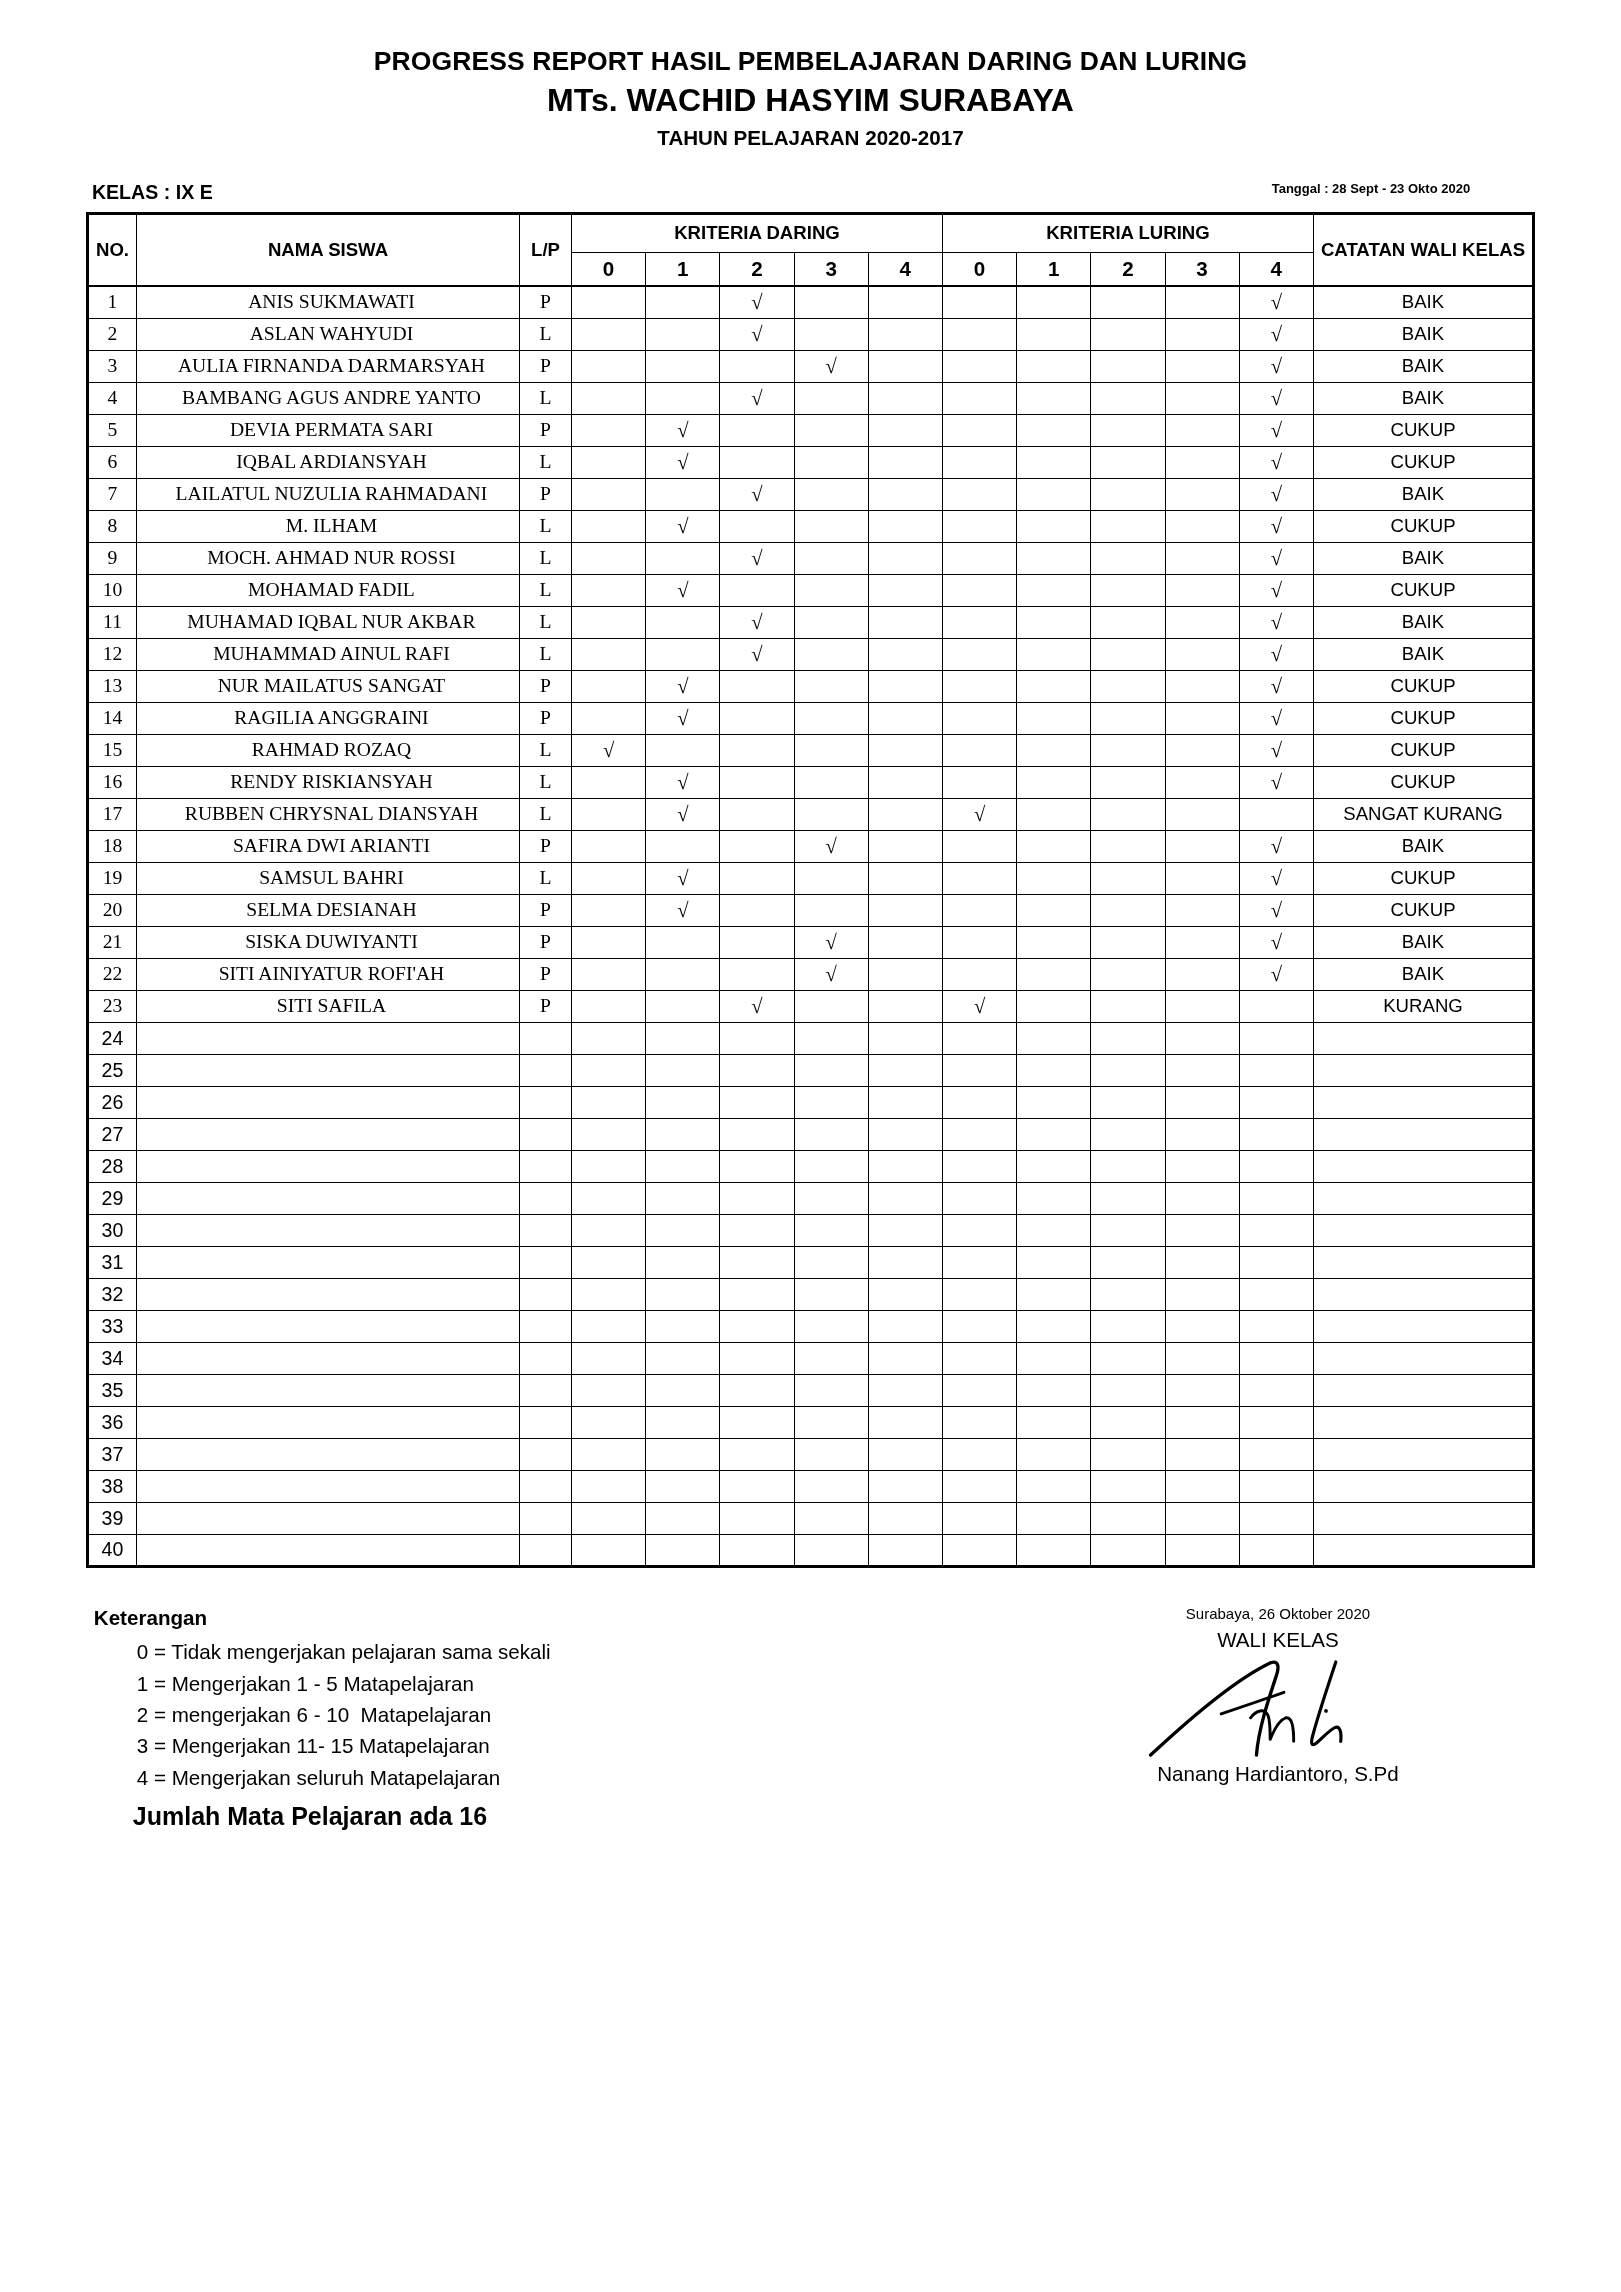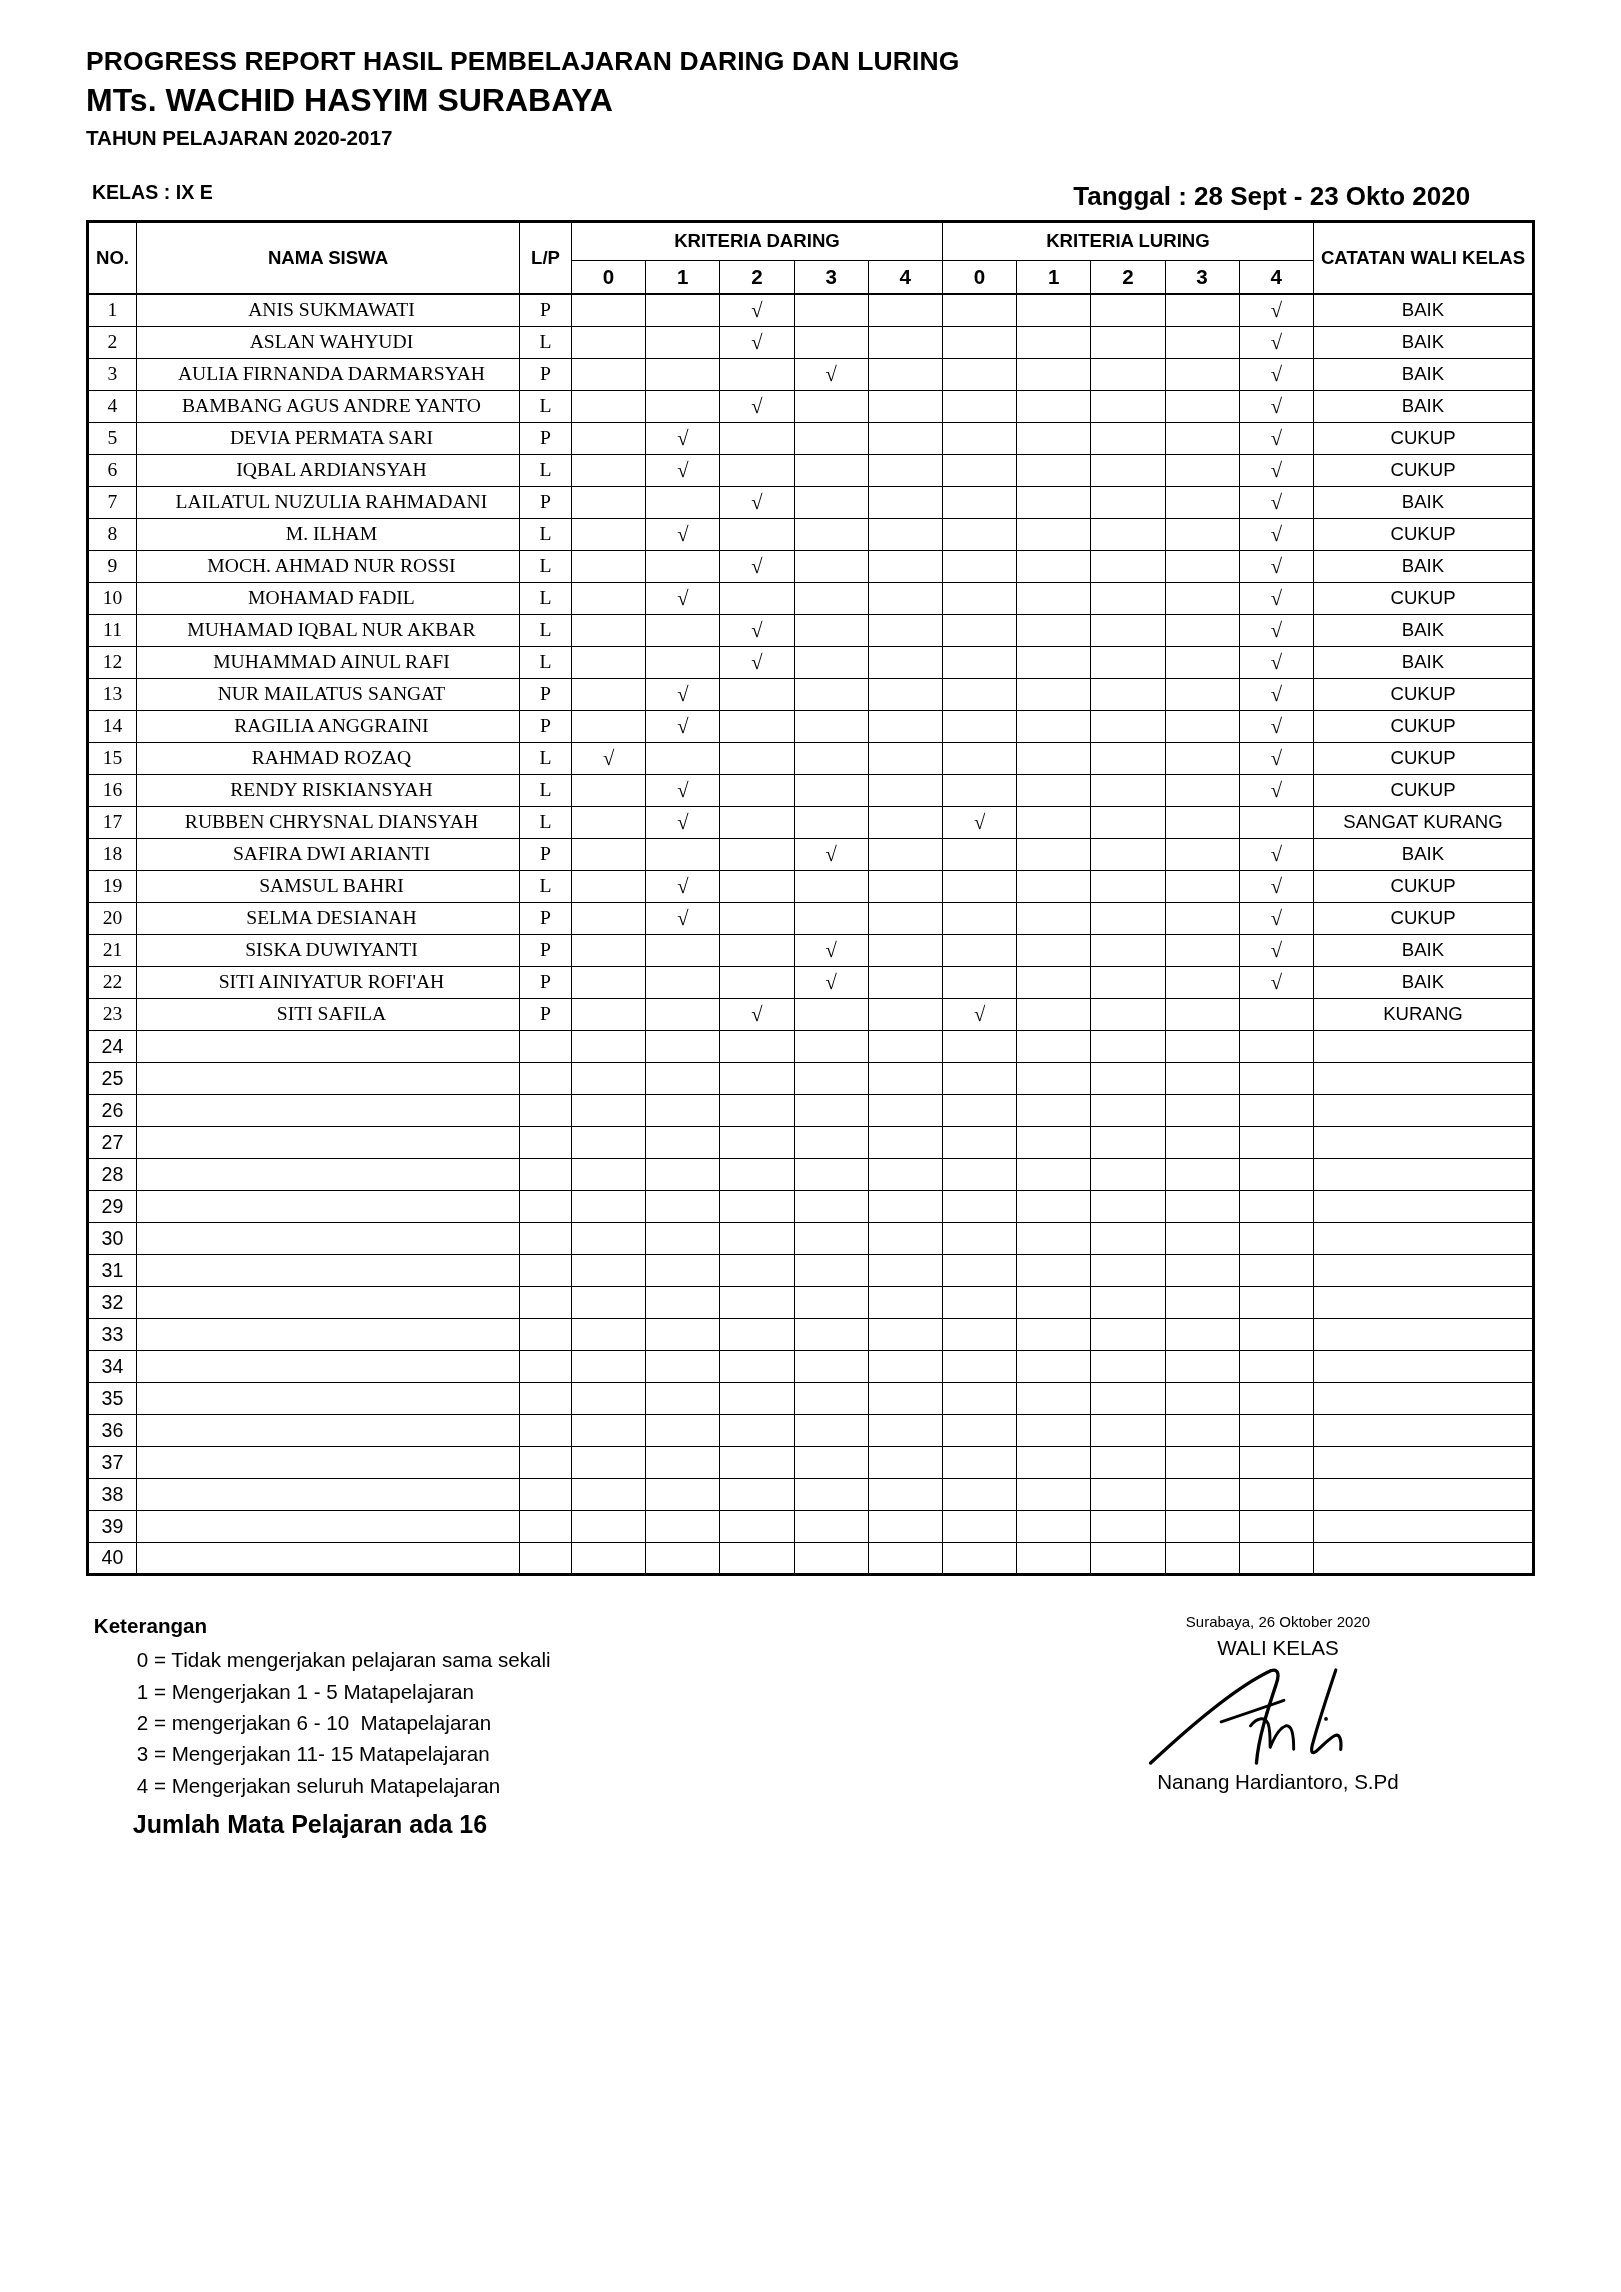--- a/index.html
+++ b/index.html
@@ -16,21 +16,21 @@
   }
   .page {
     position: relative;
     width: 1621px;
     height: 2293px;
     box-sizing: border-box;
     padding: 0 86px;
   }
 
   
-  .doc-header { text-align: left; padding-top: 45px; }
+  .doc-header { text-align: center; padding-top: 45px; }
   .title-line1 {
     font-size: 26.5px;
     font-weight: bold;
     letter-spacing: 0.1px;
     line-height: 1.22;
   }
   .title-line2 {
     font-size: 32px;
     font-weight: bold;
     line-height: 1.26;
@@ -44,21 +44,21 @@
   }
 
   
   .meta-row {
     display: flex;
     justify-content: space-between;
     margin-top: 29px;
     padding: 0 5.9px 5.9px 5.9px;
   }
   .meta-left { font-size: 19.6px; font-weight: bold; }
-  .meta-right { font-size: 26px; font-weight: bold; padding-right: 59px; margin-left: 36px; }
+  .meta-right { font-size: 13px; font-weight: bold; padding-right: 59px; margin-left: 36px; }
 
   
   table.report {
     border-collapse: collapse;
     table-layout: fixed;
     width: 100%;
     margin-top: 2px;
   }
   table.report th, table.report td {
     border: 1.6px solid #000;

